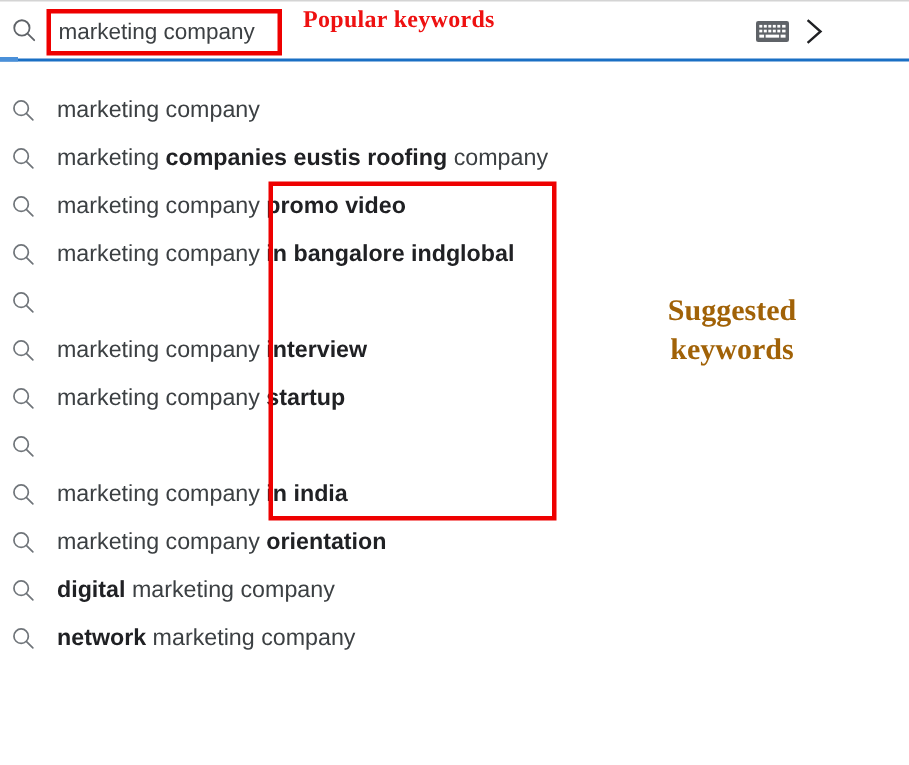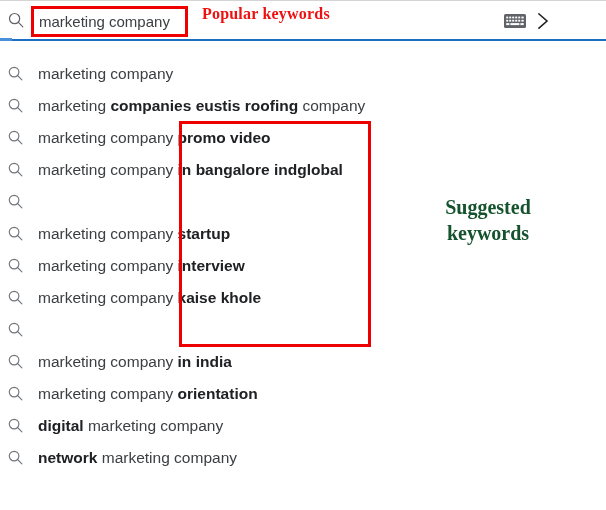--- a/index.html
+++ b/index.html
@@ -157,21 +157,21 @@
   .suggested-label {
     position: absolute;
     left: 398px;
     top: 194px;
     width: 180px;
     text-align: center;
     font-family: "Liberation Serif", serif;
     font-weight: bold;
     font-size: 20px;
     line-height: 26px;
-    color: #14532d;
+    color: #a16207;
   }
 </style>
 </head>
 <body>
 
 <div class="top-rule"></div>
 
 <div class="searchbar">
 
   <span class="search-glass">
@@ -265,39 +265,30 @@
         </svg>
       </span>
     </div>
     <div class="sugg-row">
       <span class="row-glass">
         <svg viewBox="0 0 15 15" width="15" height="15" aria-hidden="true">
           <circle cx="6.1" cy="6.1" r="4.8" fill="none" stroke="#70757a" stroke-width="1.15"></circle>
           <line x1="9.7" y1="9.7" x2="13.9" y2="13.9" stroke="#70757a" stroke-width="1.15" stroke-linecap="round"></line>
         </svg>
       </span>
+      <span class="row-text"><span class="r">marketing company </span><span class="b">interview</span></span>
+    </div>
+    <div class="sugg-row">
+      <span class="row-glass">
+        <svg viewBox="0 0 15 15" width="15" height="15" aria-hidden="true">
+          <circle cx="6.1" cy="6.1" r="4.8" fill="none" stroke="#70757a" stroke-width="1.15"></circle>
+          <line x1="9.7" y1="9.7" x2="13.9" y2="13.9" stroke="#70757a" stroke-width="1.15" stroke-linecap="round"></line>
+        </svg>
+      </span>
       <span class="row-text"><span class="r">marketing company </span><span class="b">startup</span></span>
-    </div>
-    <div class="sugg-row">
-      <span class="row-glass">
-        <svg viewBox="0 0 15 15" width="15" height="15" aria-hidden="true">
-          <circle cx="6.1" cy="6.1" r="4.8" fill="none" stroke="#70757a" stroke-width="1.15"></circle>
-          <line x1="9.7" y1="9.7" x2="13.9" y2="13.9" stroke="#70757a" stroke-width="1.15" stroke-linecap="round"></line>
-        </svg>
-      </span>
-      <span class="row-text"><span class="r">marketing company </span><span class="b">interview</span></span>
-    </div>
-    <div class="sugg-row">
-      <span class="row-glass">
-        <svg viewBox="0 0 15 15" width="15" height="15" aria-hidden="true">
-          <circle cx="6.1" cy="6.1" r="4.8" fill="none" stroke="#70757a" stroke-width="1.15"></circle>
-          <line x1="9.7" y1="9.7" x2="13.9" y2="13.9" stroke="#70757a" stroke-width="1.15" stroke-linecap="round"></line>
-        </svg>
-      </span>
-      <span class="row-text"><span class="r">marketing company </span><span class="b">kaise khole</span></span>
     </div>
     <div class="sugg-row">
       <span class="row-glass">
         <svg viewBox="0 0 15 15" width="15" height="15" aria-hidden="true">
           <circle cx="6.1" cy="6.1" r="4.8" fill="none" stroke="#70757a" stroke-width="1.15"></circle>
           <line x1="9.7" y1="9.7" x2="13.9" y2="13.9" stroke="#70757a" stroke-width="1.15" stroke-linecap="round"></line>
         </svg>
       </span>
     </div>
     <div class="sugg-row">

